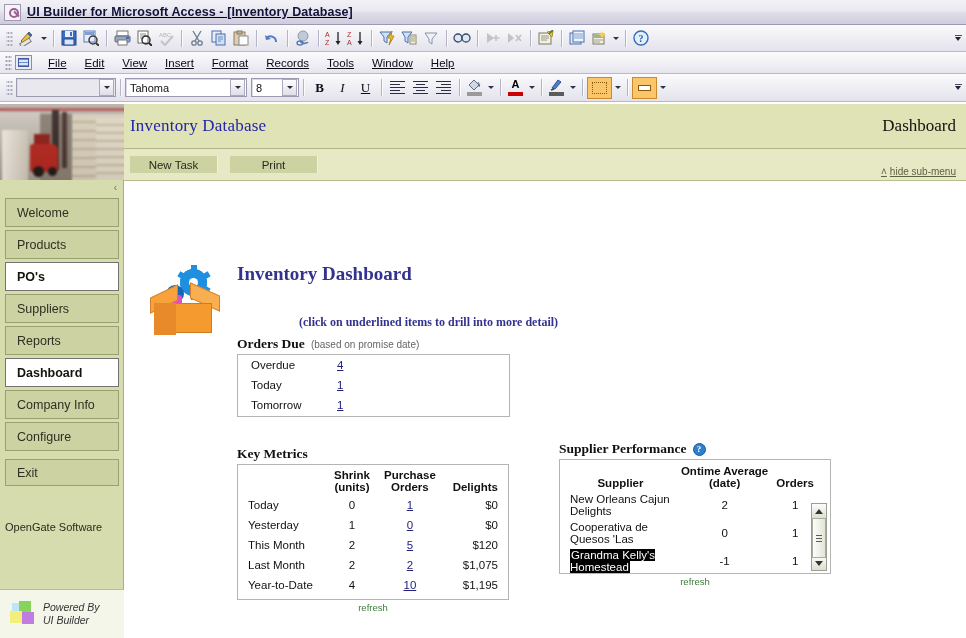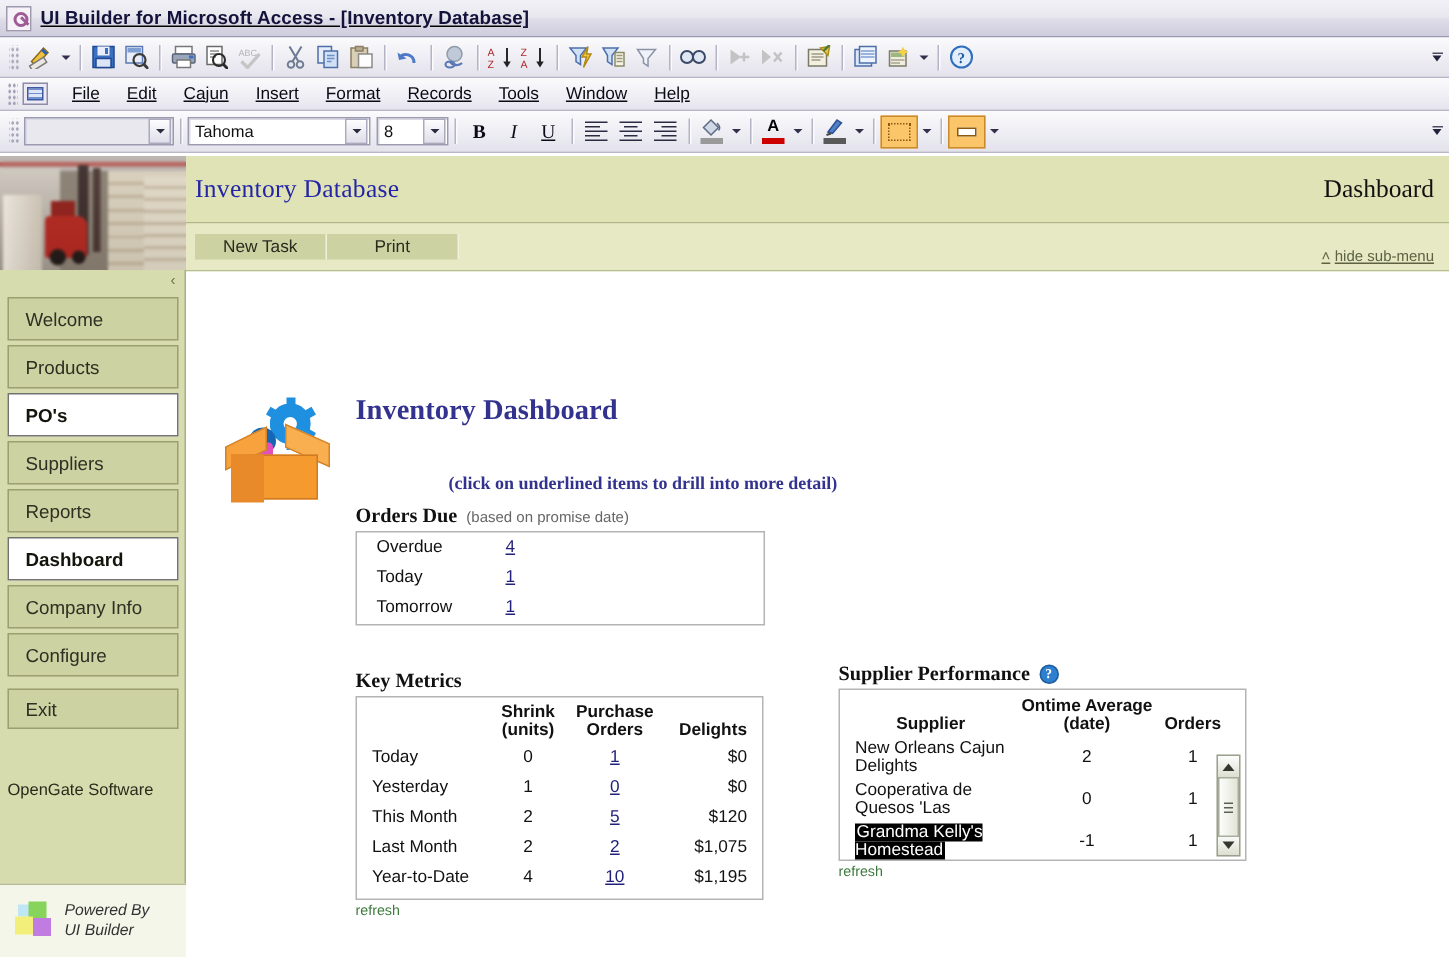--- a/index.html
+++ b/index.html
@@ -161,21 +161,21 @@
   .pb-logo .b{left:2px;top:2px;background:#bfe6f5;width:8px;height:8px;}
   .pb-text { font-size:10.5px; color:#333; line-height:13px;}
 
   
   .page { position:absolute; left:124px; top:0; width:842px; height:534px; background:#fff; }
   .ph-band { height:45px; background:#dfe3b5; border-bottom:1px solid #b0b586;
              display:flex; align-items:center; justify-content:space-between; padding:0 10px 0 6px;}
   .ph-title { font-size:17px; color:#2424a8; font-family:"Liberation Serif", serif; letter-spacing:.2px;}
   .ph-right { font-size:17px; color:#111; font-family:"Liberation Serif", serif;}
   .ph-sub { height:32px; background:#e6e9c4; border-bottom:1px solid #b8bd8e;
-            display:flex; align-items:center; position:relative; padding-left:6px;}
+            display:flex; align-items:center; position:relative; padding-left:6px;gap:12px;}
   .subbtn { height:17px; min-width:88px; background:#cdd2a3; border-right:1px solid #f0f2dc;
             display:flex; align-items:center; justify-content:center;
             font-size:11.5px; color:#2b2b1d; cursor:pointer; padding:0 8px;}
   .hide-sub { position:absolute; right:10px; bottom:3px; font-size:10px; color:#5d6242;
               text-decoration:underline; cursor:pointer; }
   .hide-sub .car { text-decoration:none; margin-right:3px; }
 
   
   .dash { position:relative; height:457px; background:#fff; }
   .box-icon { position:absolute; left:26px; top:88px; width:72px; height:66px; }
@@ -207,21 +207,21 @@
   .help-ic { width:13px; height:13px; border-radius:50%; background:#2f7fd0; color:#fff;
              font-size:9px; font-weight:bold; display:inline-flex; align-items:center;
              justify-content:center; align-self:center; cursor:pointer;
              border:1px solid #1c5b9c; }
   .panel { border:1px solid #b4b4b4; background:#fff; margin-top:2px; }
 
   table.t { border-collapse:collapse; font-size:11.5px; color:#111; width:100%; }
   table.t td, table.t th { padding:2px 4px; font-weight:normal; }
   table.t th { font-weight:bold; font-size:11.5px; vertical-align:bottom; }
   .lnk { color:#22227a; text-decoration:underline; cursor:pointer; }
-  .refresh { font-size:9.5px; color:#3d7a3d; text-decoration:none; text-align:left;
+  .refresh { font-size:9.5px; color:#3d7a3d; text-decoration:none; text-align:center;
              display:block; margin-top:2px; cursor:pointer; }
 
   
   #orders-due { left:113px; top:155px; width:273px; }
   #orders-due .panel { height:63px; }
   #orders-due td.lab { width:95px; padding-left:13px; }
   #orders-due td.val { text-align:left; }
   #orders-due tr td { height:20px; }
 
   
@@ -464,21 +464,21 @@
       </div>
   </div>
 
   <div class="toolbar menubar">
     <div class="mgrip"></div>
     <div class="menuicon">
         <i></i>
       </div>
     <div class="menu-item"><u>File</u></div>
     <div class="menu-item"><u>Edit</u></div>
-    <div class="menu-item"><u>Cajun</u></div>
+    <div class="menu-item"><u>View</u></div>
     <div class="menu-item"><u>Insert</u></div>
     <div class="menu-item"><u>Format</u></div>
     <div class="menu-item"><u>Records</u></div>
     <div class="menu-item"><u>Tools</u></div>
     <div class="menu-item"><u>Window</u></div>
     <div class="menu-item"><u>Help</u></div>
   </div>
 
   <div class="toolbar toolbar2">
     <div class="grip"></div>

